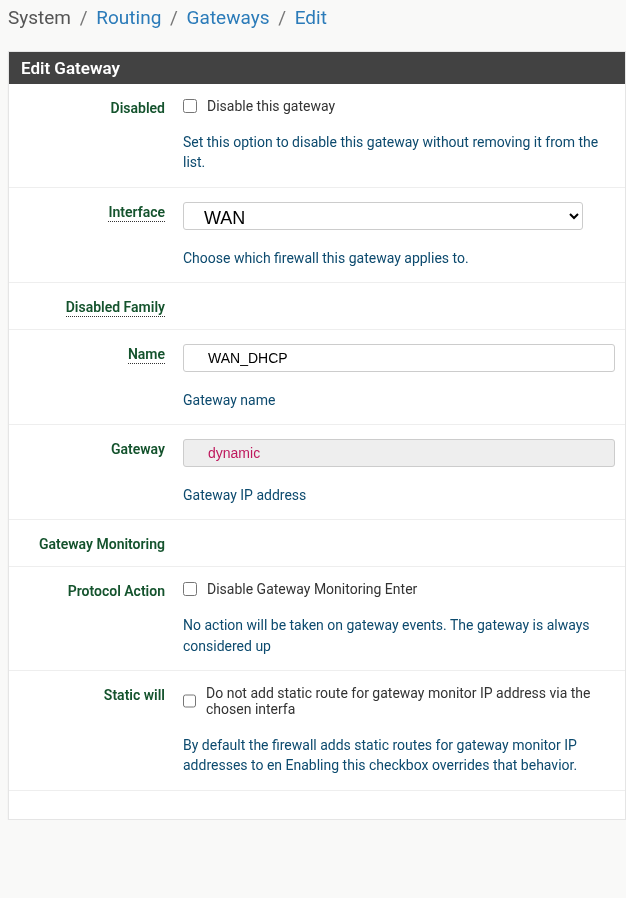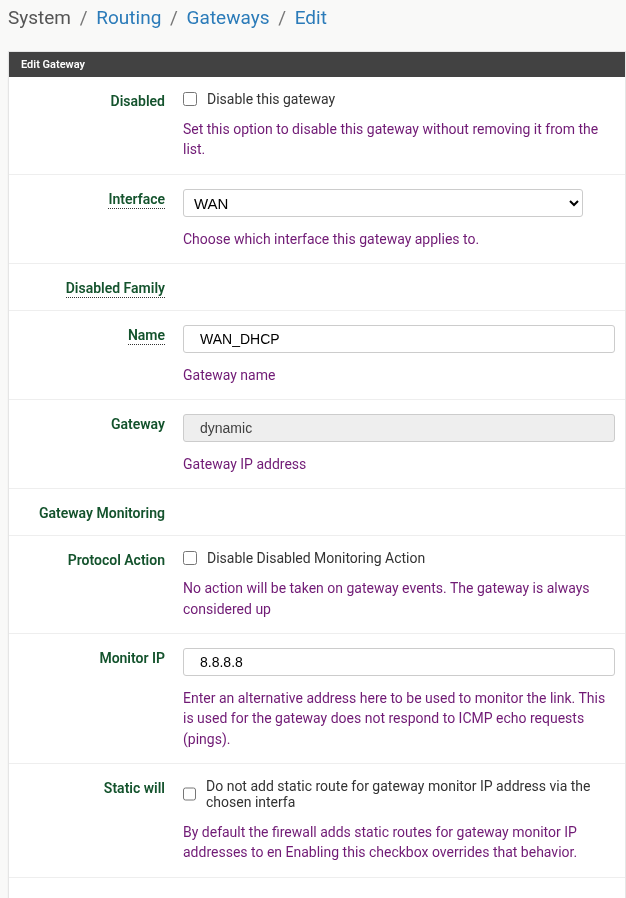--- a/index.html
+++ b/index.html
@@ -33,21 +33,21 @@
     .panel {
       margin-left: 8px;
       background: #fff;
       border: 1px solid #e5e5e5;
       box-shadow: 0 1px 2px rgba(0,0,0,0.05);
     }
     .panel-header {
       background: #424242;
       color: #fff;
       padding: 6px 12px;
-      font-size: 11px;
+      font-size: 17px;
       font-weight: 600;
     }
     .form-row {
       display: flex;
       border-bottom: 1px solid #eeeeee;
       padding: 14px 10px 14px 0;
     }
     .form-row:last-child {
       border-bottom: none;
     }
@@ -73,45 +73,45 @@
       align-items: center;
       gap: 10px;
       color: #333;
     }
     .checkbox-line input[type="checkbox"] {
       width: 14px;
       height: 14px;
       cursor: pointer;
     }
     .help-text {
-      color: #701a75;
-      margin-top: 12px;
+      color: #0c4a6e;
+      margin-top: 18px;
       line-height: 1.45;
     }
     select {
       width: 400px;
       max-width: 100%;
-      padding: 4px 6px;
-      font-size: 15px;
+      padding: 4px 16px;
+      font-size: 18px;
       border: 1px solid #ccc;
       border-radius: 3px;
       background: #fff;
       height: 28px;
     }
     input[type="text"] {
       width: 484px;
       max-width: 100%;
-      padding: 5px 16px;
+      padding: 5px 24px;
       font-size: 14px;
       border: 1px solid #ccc;
       border-radius: 3px;
     }
     input[type="text"]:disabled {
       background: #eeeeee;
-      color: #404040;
+      color: #be185d;
     }
   </style>
 </head>
 <body>
 
 <div class="breadcrumb">
   <span class="first">System</span>
   <span class="sep">/</span>
   <a href="#">Routing</a>
   <span class="sep">/</span>
@@ -133,21 +133,21 @@
       <div class="help-text">Set this option to disable this gateway without removing it from the list.</div>
     </div>
   </div>
 
   <div class="form-row">
     <div class="form-label underline"><span>Interface</span></div>
     <div class="form-content">
       <select>
         <option>WAN</option>
       </select>
-      <div class="help-text">Choose which interface this gateway applies to.</div>
+      <div class="help-text">Choose which firewall this gateway applies to.</div>
     </div>
   </div>
 
   <div class="form-row">
     <div class="form-label underline"><span>Disabled Family</span></div>
   </div>
 
   <div class="form-row">
     <div class="form-label underline"><span>Name</span></div>
     <div class="form-content">
@@ -166,33 +166,26 @@
 
   <div class="form-row">
     <div class="form-label"><span>Gateway Monitoring</span></div>
   </div>
 
   <div class="form-row">
     <div class="form-label"><span>Protocol Action</span></div>
     <div class="form-content">
       <label class="checkbox-line">
         <input type="checkbox" style="">
-        <span>Disable Disabled Monitoring Action</span>
+        <span>Disable Gateway Monitoring Enter</span>
       </label>
       <div class="help-text">No action will be taken on gateway events. The gateway is always considered up</div>
     </div>
   </div>
 
-  <div class="form-row">
-    <div class="form-label"><span>Monitor IP</span></div>
-    <div class="form-content">
-      <input type="text" value="8.8.8.8" style="">
-      <div class="help-text">Enter an alternative address here to be used to monitor the link. This is used for the gateway does not respond to ICMP echo requests (pings).</div>
-    </div>
-  </div>
 
   <div class="form-row">
     <div class="form-label"><span>Static will</span></div>
     <div class="form-content">
       <label class="checkbox-line">
         <input type="checkbox" style="">
         <span>Do not add static route for gateway monitor IP address via the chosen interfa</span>
       </label>
       <div class="help-text">By default the firewall adds static routes for gateway monitor IP addresses to en Enabling this checkbox overrides that behavior.</div>
     </div>

